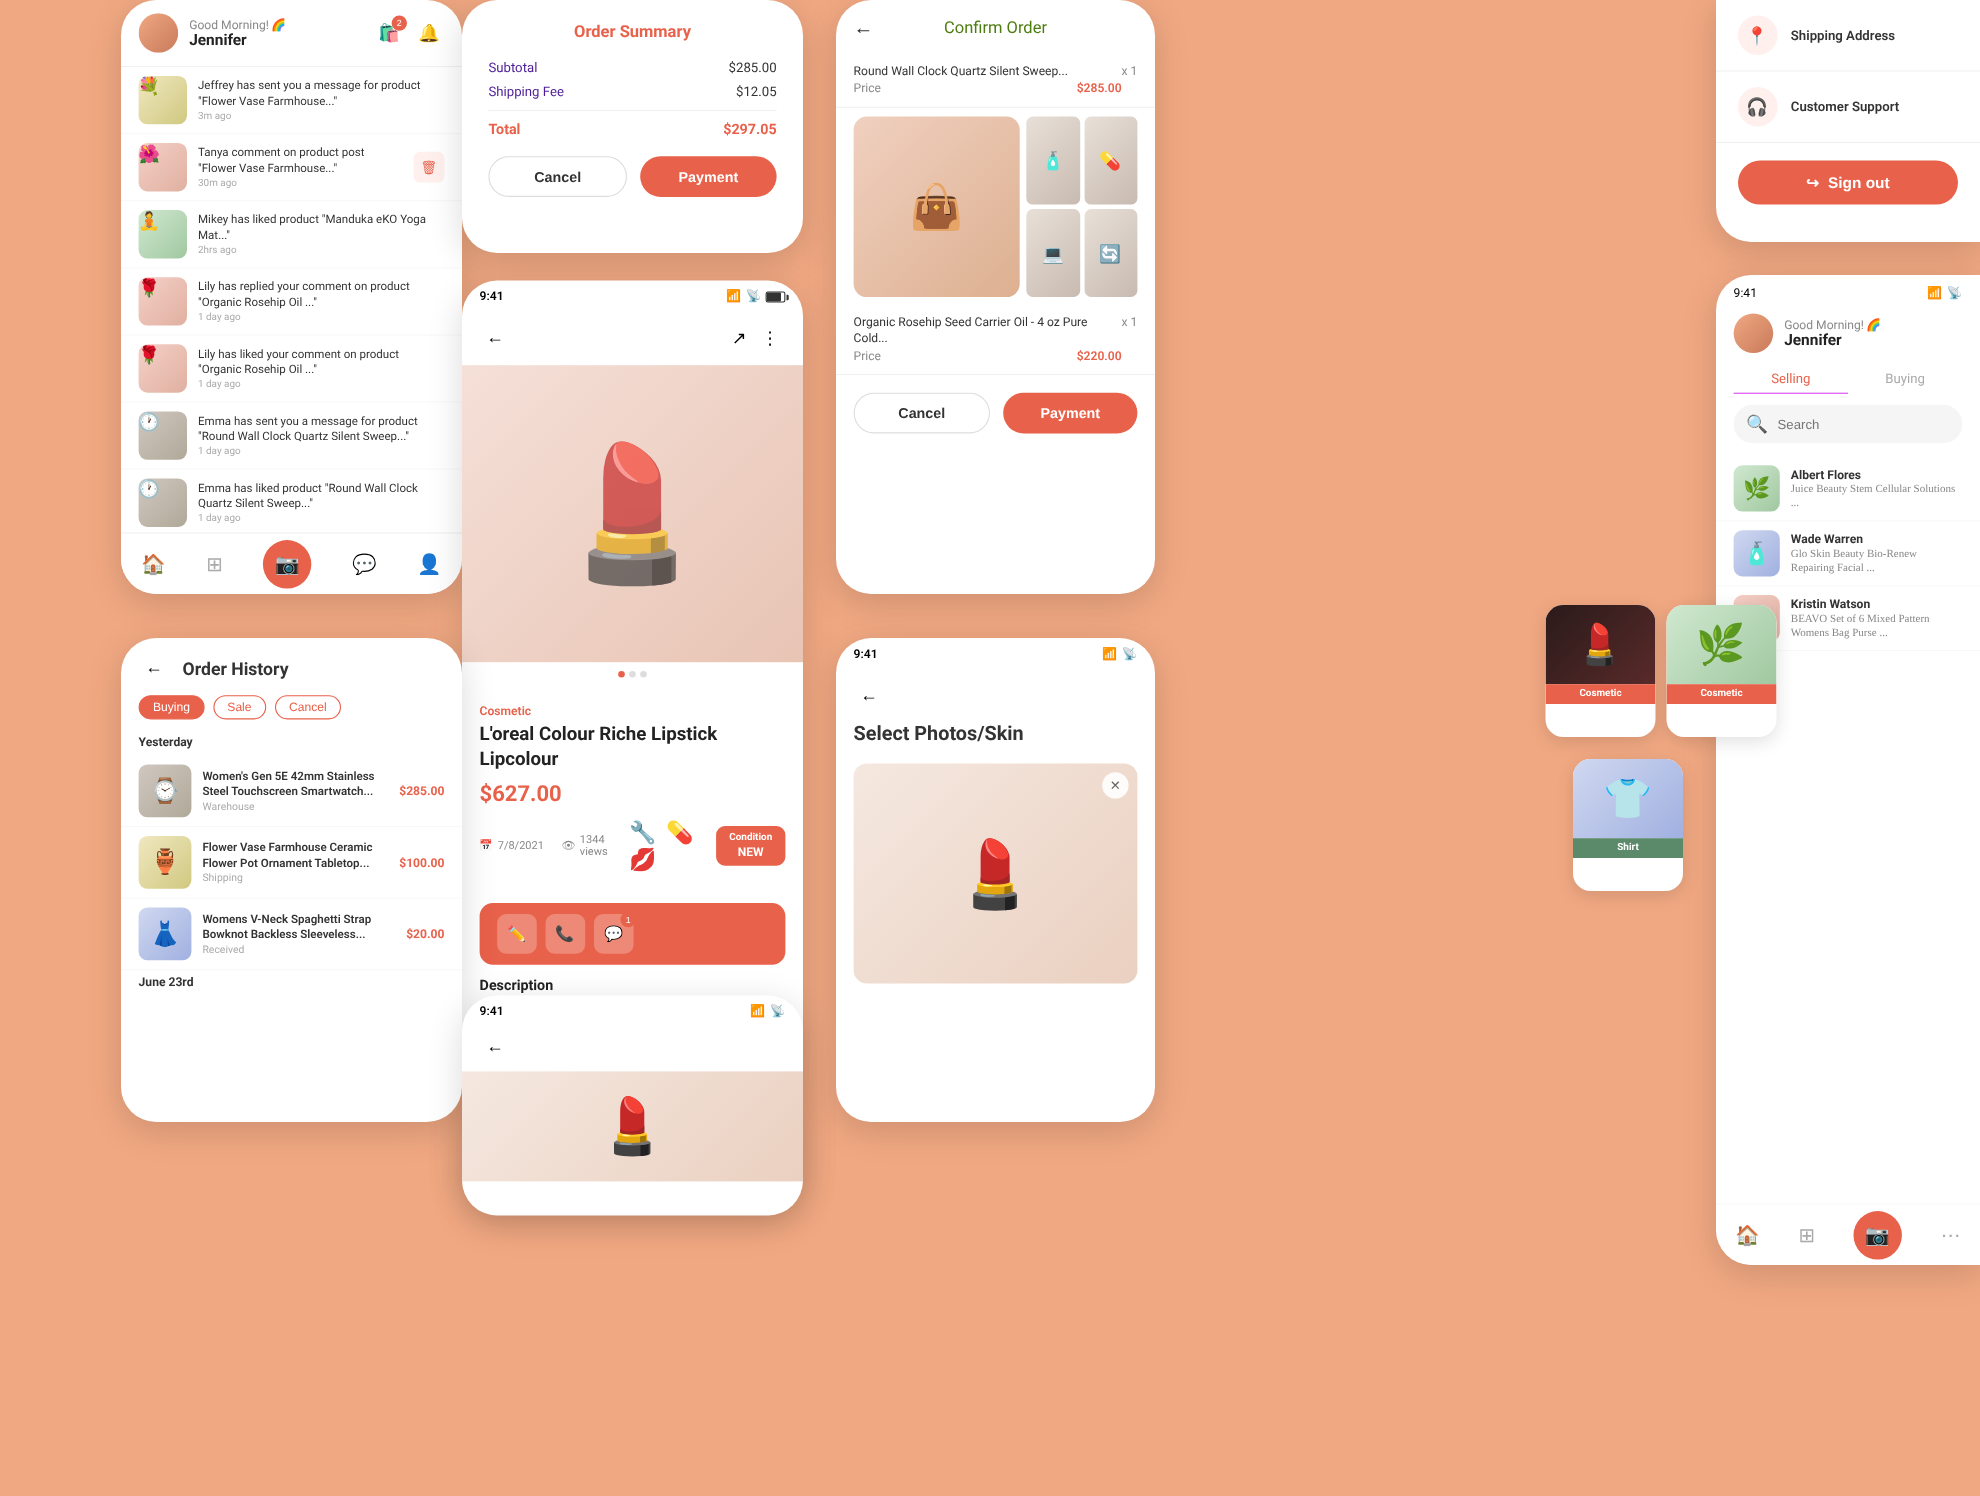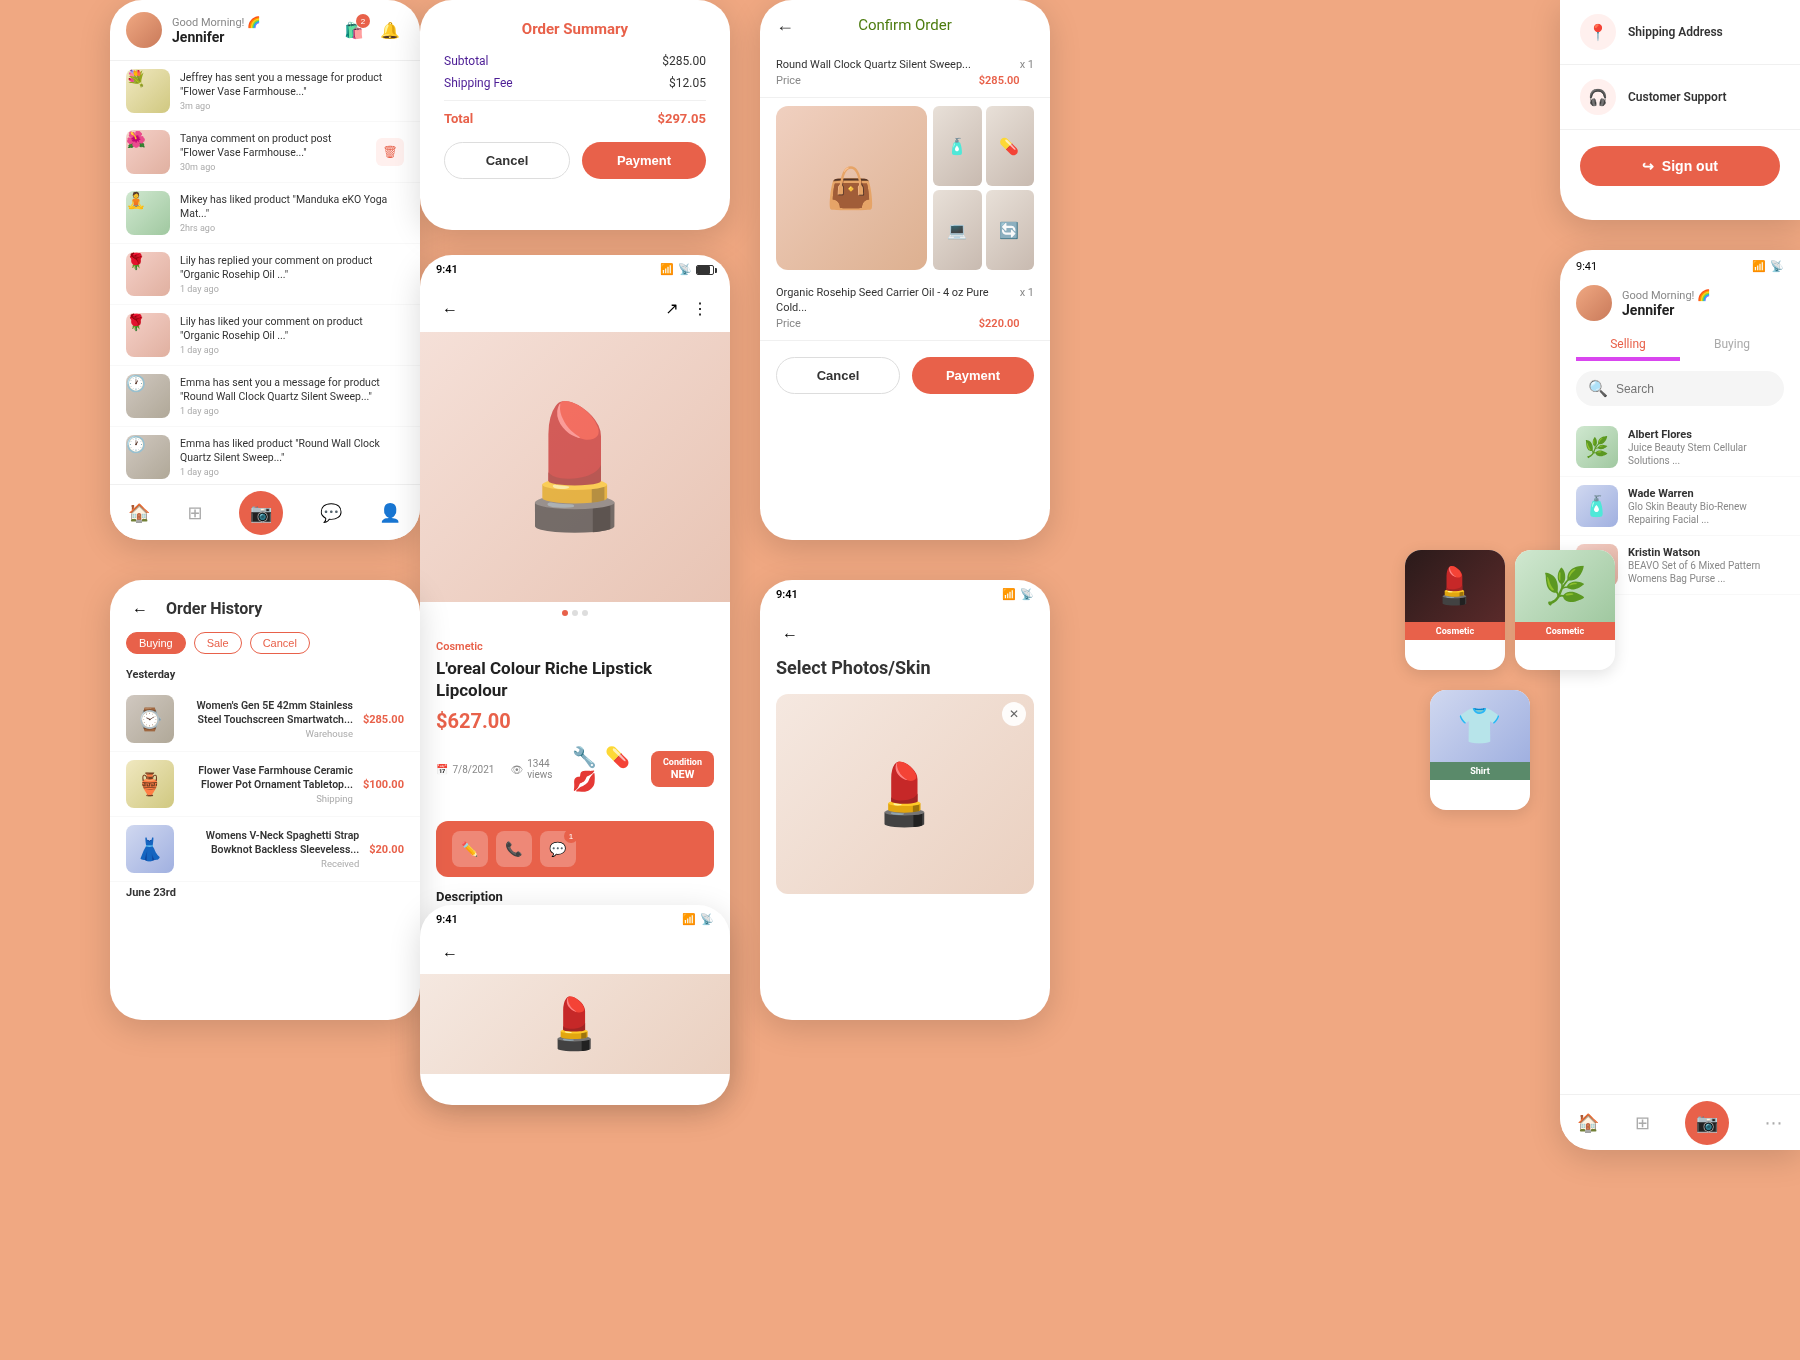--- a/index.html
+++ b/index.html
@@ -335,21 +335,21 @@
       border-bottom: 1px solid #f8f8f8;
     }
     .history-thumb {
       width: 48px; height: 48px;
       border-radius: 8px;
       background: #f0f0f0;
       flex-shrink: 0;
       display: flex; align-items: center; justify-content: center;
       font-size: 22px;
     }
-    .history-text { flex: 1; text-align: right; }
+    .history-text { flex: 1; }
     .history-name { font-size: 10.5px; font-weight: 600; color: #333; line-height: 1.3; }
     .history-sub { font-size: 9.5px; color: #aaa; margin-top: 2px; }
     .history-price { font-size: 11px; font-weight: 700; color: #E8614A; }
 
     
     #card-select-photos {
       left: 760px;
       top: 580px;
       width: 290px;
       height: 440px;
@@ -459,21 +459,21 @@
     .selling-tab {
       flex: 1;
       text-align: center;
       padding: 6px;
       font-size: 12px;
       cursor: pointer;
       color: #aaa;
     }
     .selling-tab.active {
       color: #E8614A;
-      border-bottom: 4px solid #d946ef;
+      border-bottom: 1px solid #d946ef;
     }
     .search-bar {
       display: flex;
       align-items: center;
       gap: 8px;
       margin: 0 16px 12px;
       padding: 8px 12px;
       background: #f5f5f5;
       border-radius: 20px;
     }
@@ -493,21 +493,21 @@
       width: 42px; height: 42px;
       border-radius: 8px;
       background: #f0e8e0;
       flex-shrink: 0;
       display: flex; align-items: center; justify-content: center;
       font-size: 20px;
       overflow: hidden;
     }
     .seller-info { flex: 1; }
     .seller-name { font-size: 11px; font-weight: 700; color: #333; }
-    .seller-product { font-size: 10px; color: #888; line-height: 1.3; }
+    .seller-product { font-size: 10px; color: #888; line-height: 1.3; font-family: Liberation Serif, serif; }
     .app-bottom-nav {
       position: absolute;
       bottom: 0; left: 0; right: 0;
       height: 56px;
       background: white;
       display: flex;
       align-items: center;
       justify-content: space-around;
       border-top: 1px solid #f0f0f0;
       border-radius: 0 0 0 32px;

